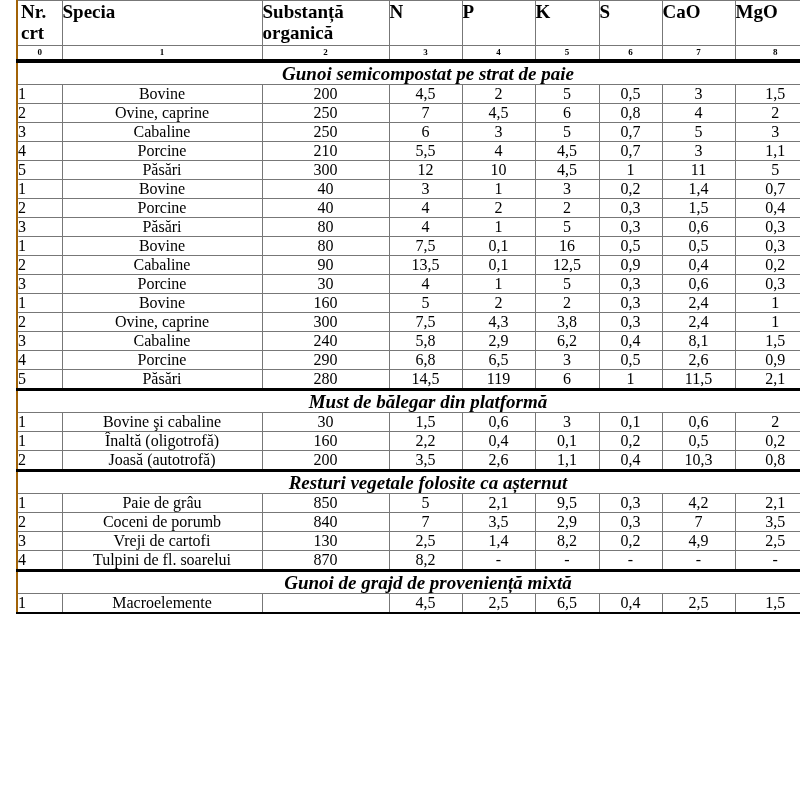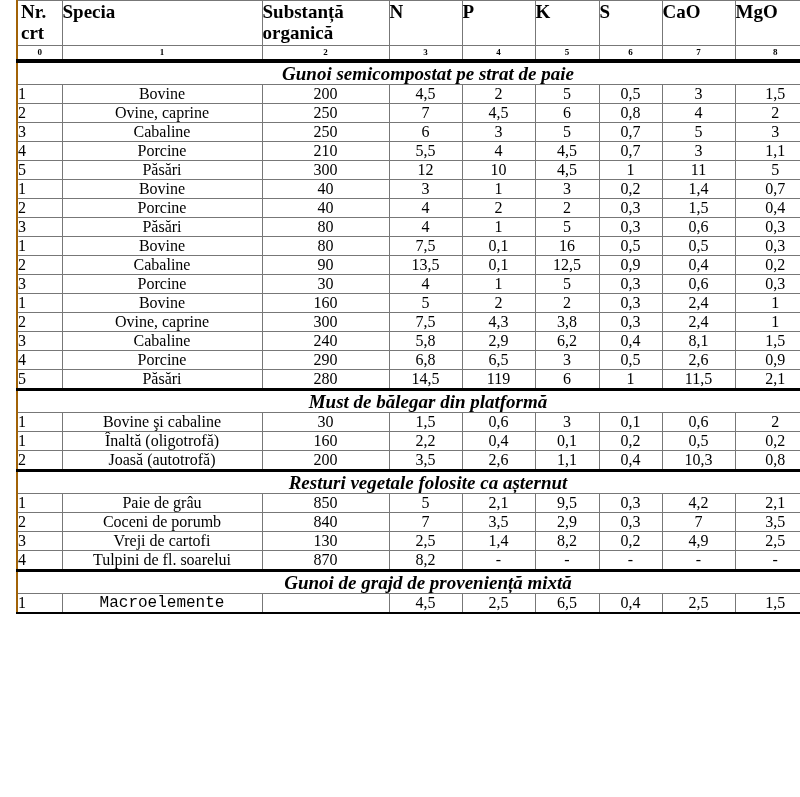--- a/index.html
+++ b/index.html
@@ -333,21 +333,21 @@
         <td class="c">-</td>
         <td class="c">-</td>
         <td class="c">-</td>
         <td class="c">-</td>
       </tr>
       <tr class="sec thick">
         <td colspan="9">Gunoi de grajd de proveniență mixtă</td>
       </tr>
       <tr class="row">
         <td class="n" style="border-bottom: 2px solid rgb(0, 0, 0);">1</td>
-        <td class="sp" style="border-bottom: 2px solid rgb(0, 0, 0); font-family: Liberation Mono, monospace;">Macroelemente</td>
+        <td class="sp" style="border-bottom: 2px solid rgb(0, 0, 0);">Macroelemente</td>
         <td class="c" style="border-bottom: 2px solid rgb(0, 0, 0);"></td>
         <td class="c" style="border-bottom: 2px solid rgb(0, 0, 0);">4,5</td>
         <td class="c" style="border-bottom: 2px solid rgb(0, 0, 0);">2,5</td>
         <td class="c" style="border-bottom: 2px solid rgb(0, 0, 0);">6,5</td>
         <td class="c" style="border-bottom: 2px solid rgb(0, 0, 0);">0,4</td>
         <td class="c" style="border-bottom: 2px solid rgb(0, 0, 0);">2,5</td>
         <td class="c" style="border-bottom: 2px solid rgb(0, 0, 0);">1,5</td>
       </tr>
     </tbody>
 </table>

